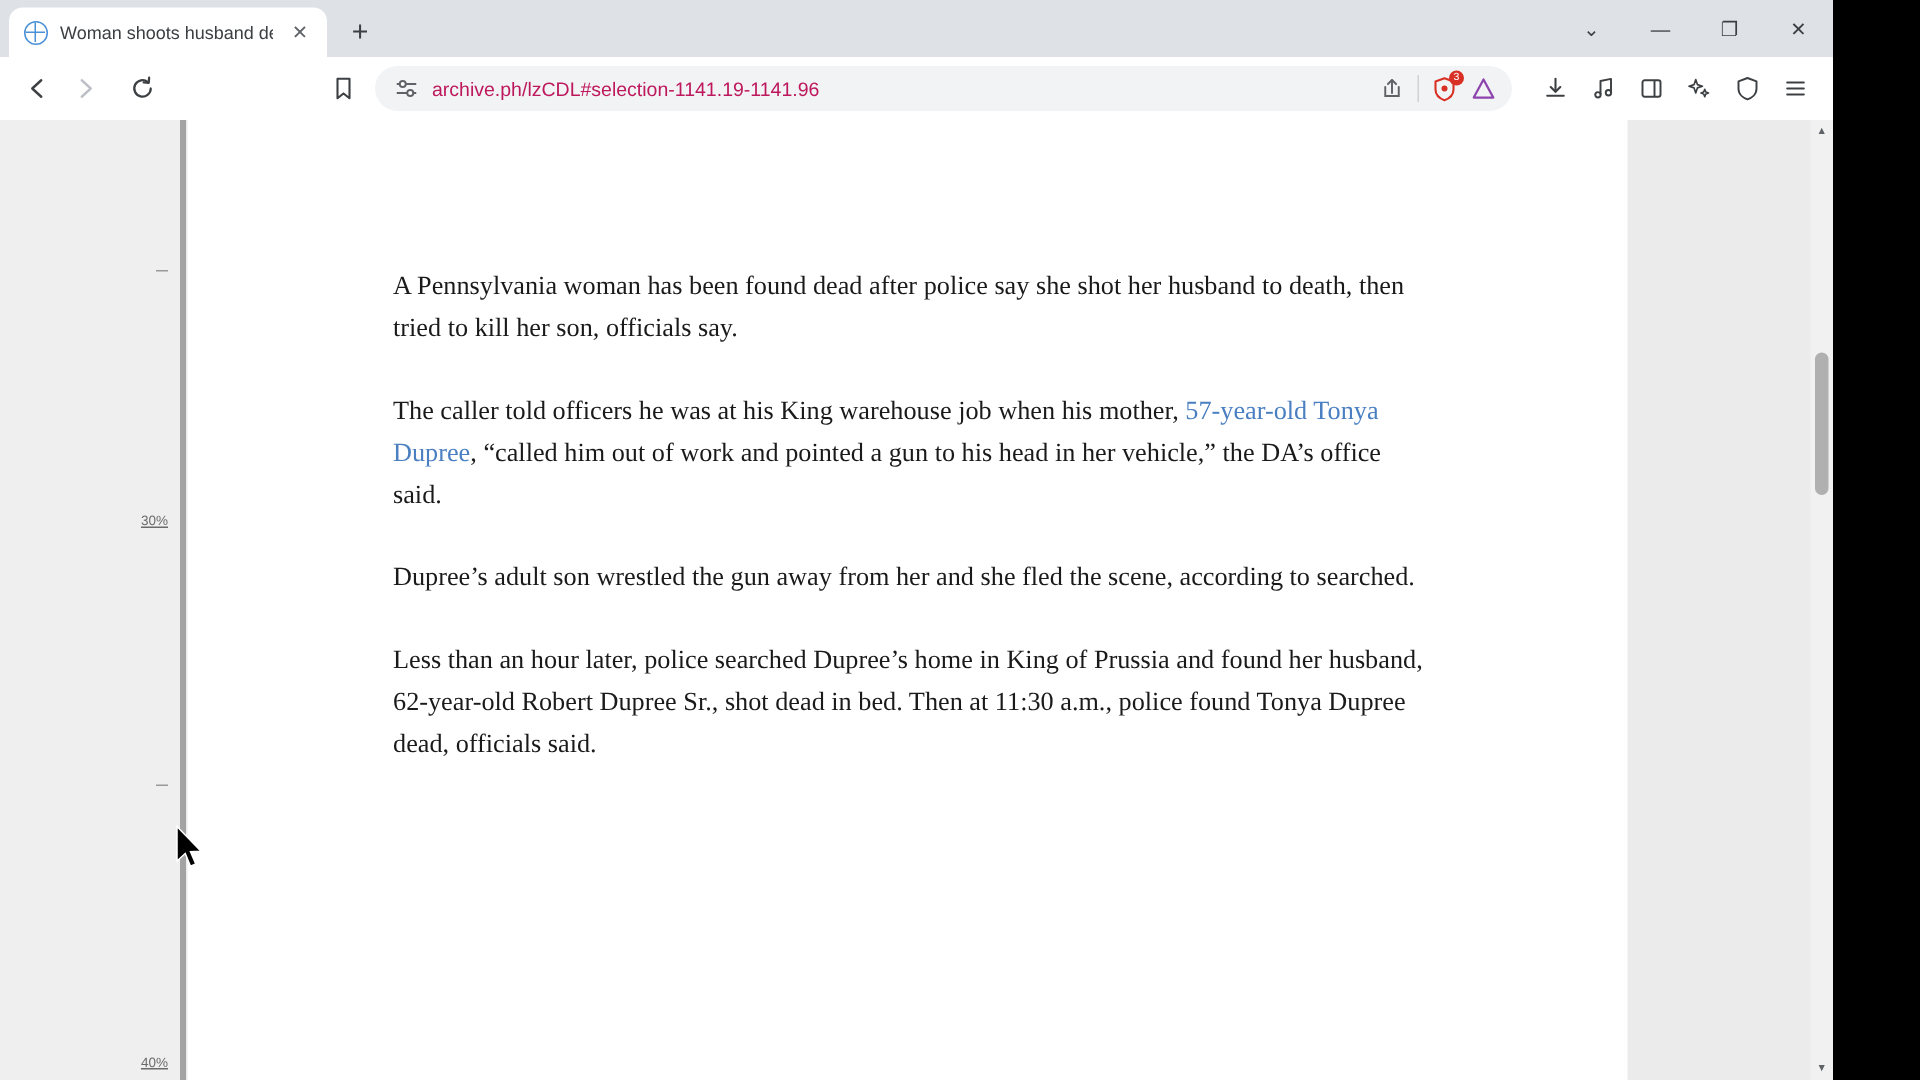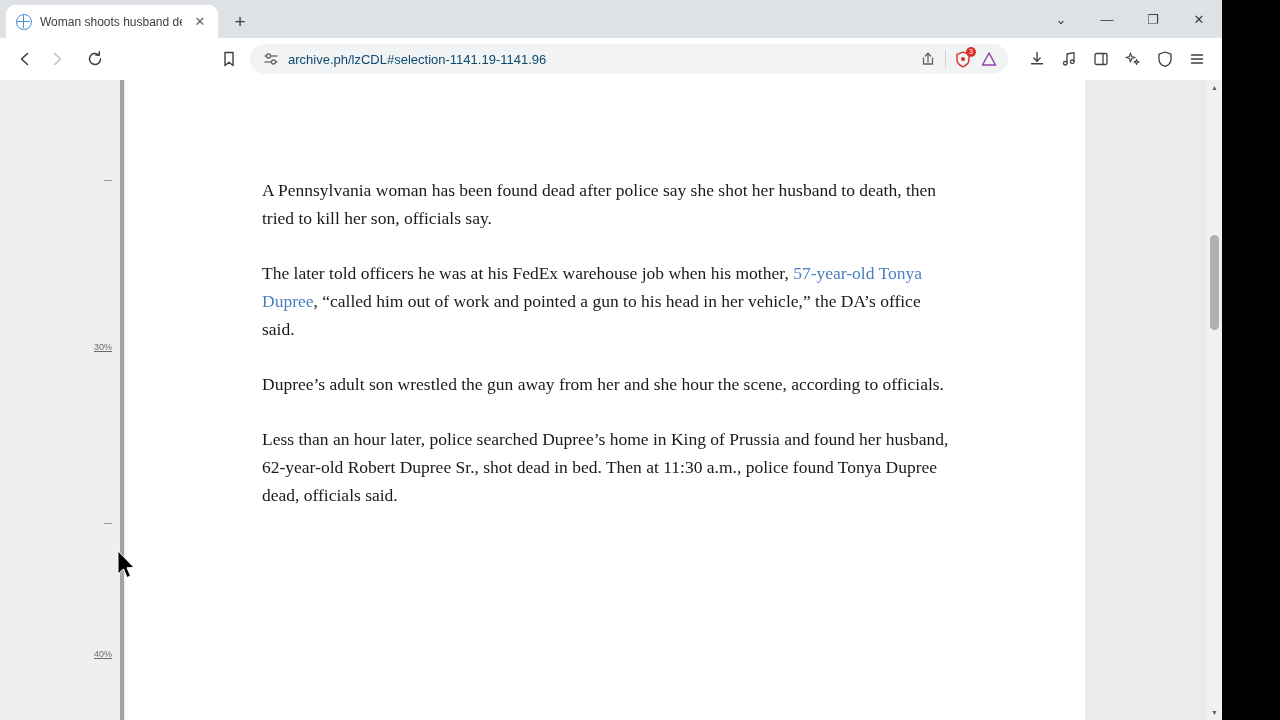--- a/index.html
+++ b/index.html
@@ -118,21 +118,21 @@
     display: flex;
     align-items: center;
     padding: 0 10px 0 12px;
     margin: 0 6px 0 4px;
     gap: 8px;
     min-width: 0;
   }
   .omni-url {
     flex: 1 1 auto;
     font-size: 13px;
-    color: #0c4a6e;
+    color: #be185d;
     white-space: nowrap;
     overflow: hidden;
     font-family: "Liberation Sans", sans-serif;
   }
   .omni-icon { width: 18px; height: 18px; display:flex; align-items:center; justify-content:center; flex: 0 0 auto;}
   .divider-v { width: 1px; height: 18px; background: #d0d3d6; }
   .badge-dot {
     position: absolute;
     top: -3px; right: -4px;
     background: #d93025;
@@ -348,28 +348,28 @@
         </svg>
     </div>
   </div>
 
   <div class="page">
 
     <div class="ruler">
       <div class="tick" style="top:100px;"></div>
       <div class="ruler-label" style="top:262px;">30%</div>
       <div class="tick" style="top:443px;"></div>
-      <div class="ruler-label" style="top:569px;">40%</div>
+      <div class="ruler-label" style="top:623px;">40%</div>
     </div>
 
     <div class="content">
       <div class="article">
         <p>A Pennsylvania woman has been found dead after police say she shot her husband to death, then tried to kill her son, officials say.</p>
-        <p><span>The later told officers he was at his FedEx warehouse job when his mother, </span><a href="#">57-year-old Tonya Dupree</a><span>, “called him out of work and pointed a gun to his head in her vehicle,” the DA’s office said.</span></p>
-        <p>Dupree’s adult son wrestled the gun away from her and she hour the scene, according to officials.</p>
+        <p><span>The caller told officers he was at his King warehouse job when his mother, </span><a href="#">57-year-old Tonya Dupree</a><span>, “called him out of work and pointed a gun to his head in her vehicle,” the DA’s office said.</span></p>
+        <p>Dupree’s adult son wrestled the gun away from her and she fled the scene, according to searched.</p>
         <p>Less than an hour later, police searched Dupree’s home in King of Prussia and found her husband, 62-year-old Robert Dupree Sr., shot dead in bed. Then at 11:30 a.m., police found Tonya Dupree dead, officials said.</p>
 
       </div>
     </div>
 
     <div class="page-right-gutter"></div>
 
     <div class="scrollbar">
       <div class="sb-arrow up">▲</div>
       <div class="sb-thumb" id="sb-thumb" style="top: 155px; height: 95px;"></div>

